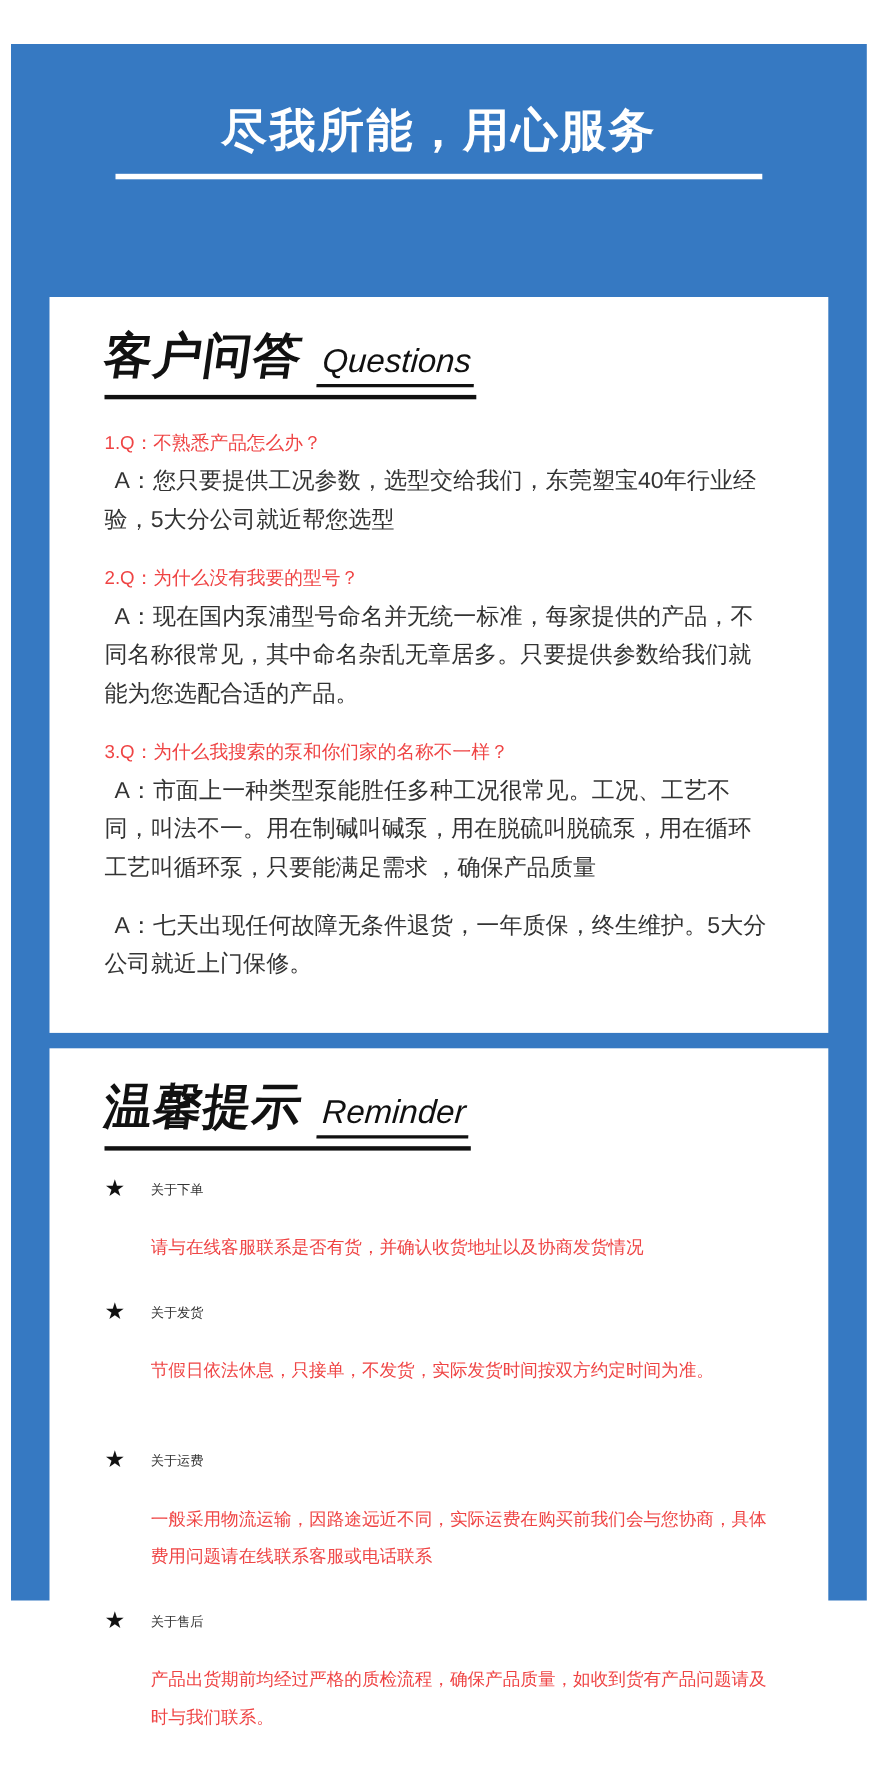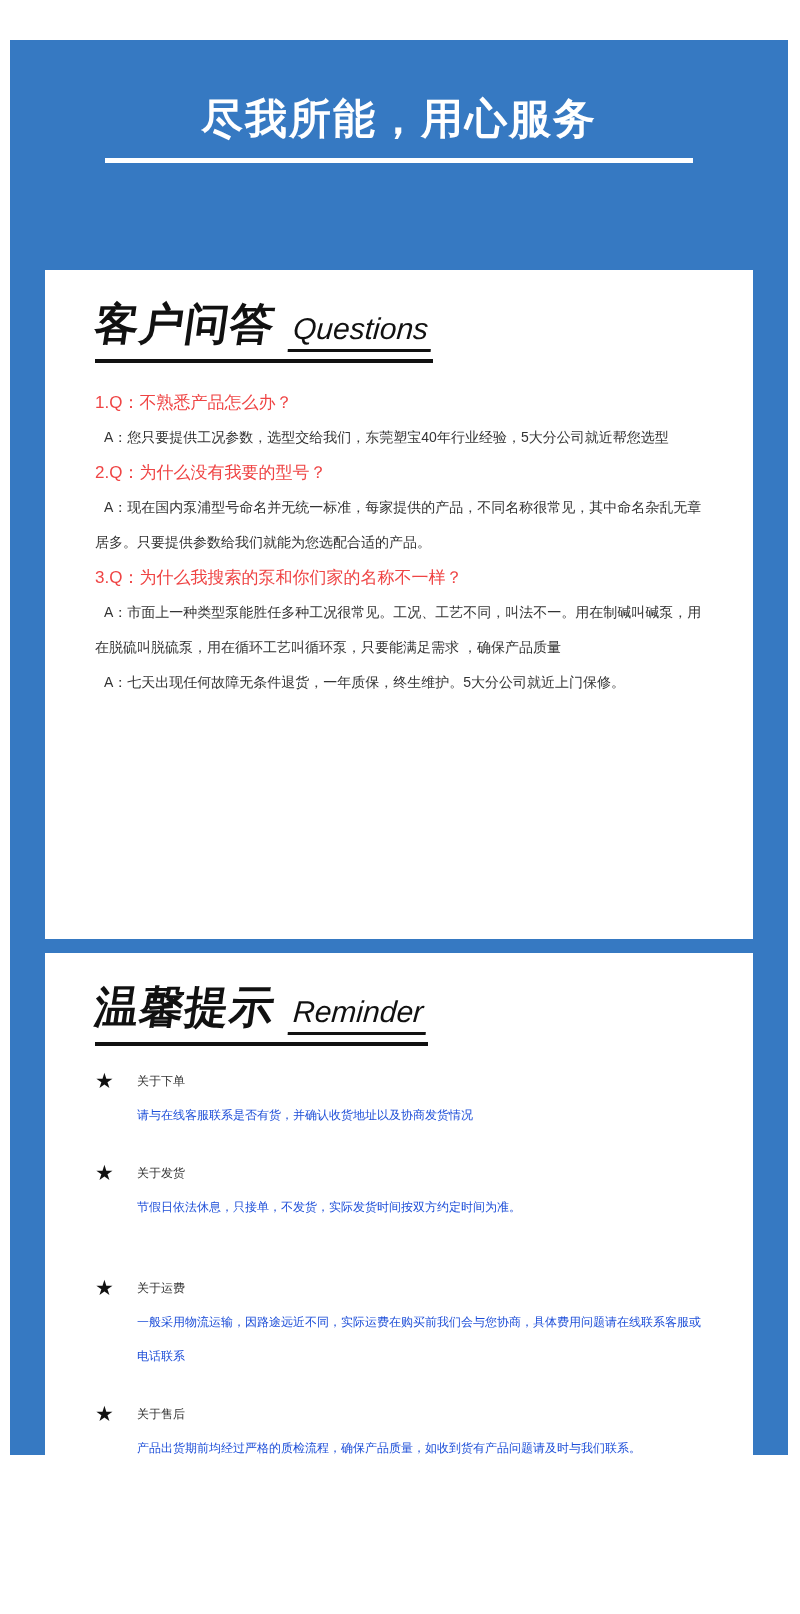--- a/index.html
+++ b/index.html
@@ -65,29 +65,29 @@
     font-style:italic;
     color:#111111;
     margin-left:10px;
     border-bottom:3px solid #111111;
     padding:0 4px 3px 4px;
     transform:skewX(-4deg);
     vertical-align:baseline;
   }
   
   .qa-list { margin-top:22px; }
-  .qa-item { }
+  .qa-item { margin-top:18px; }
   .qa-item:first-child { margin-top:0; }
   .qa-q {
     font-size:17px;
     line-height:35px;
     color:#ef4444;
   }
   .qa-a {
-    font-size:14px;
+    font-size:21px;
     line-height:35px;
     color:#333333;
     text-indent:9px;
   }
   
   .rm-list { margin-top:18px; }
   .rm-item { display:flex; align-items:flex-start; }
   .rm-item.m1 { margin-top:0; }
   .rm-item.m2 { margin-top:24px; }
   .rm-item.m3 { margin-top:47px; }
@@ -99,23 +99,24 @@
     line-height:34px;
     color:#111111;
   }
   .rm-body { flex:1; }
   .rm-title {
     font-size:12px;
     line-height:34px;
     color:#333333;
   }
   .rm-desc {
-    font-size:12px;
+    font-size:16px;
     line-height:34px;
-    color:#1d4ed8;
+    color:#ef4444;
+    margin-top:20px;
   }
 </style>
 </head>
 <body>
 
 <div class="blue-panel">
 
   <div class="hero">
     <div class="hero-title">尽我所能，用心服务</div>
     <div class="hero-underline"></div>

